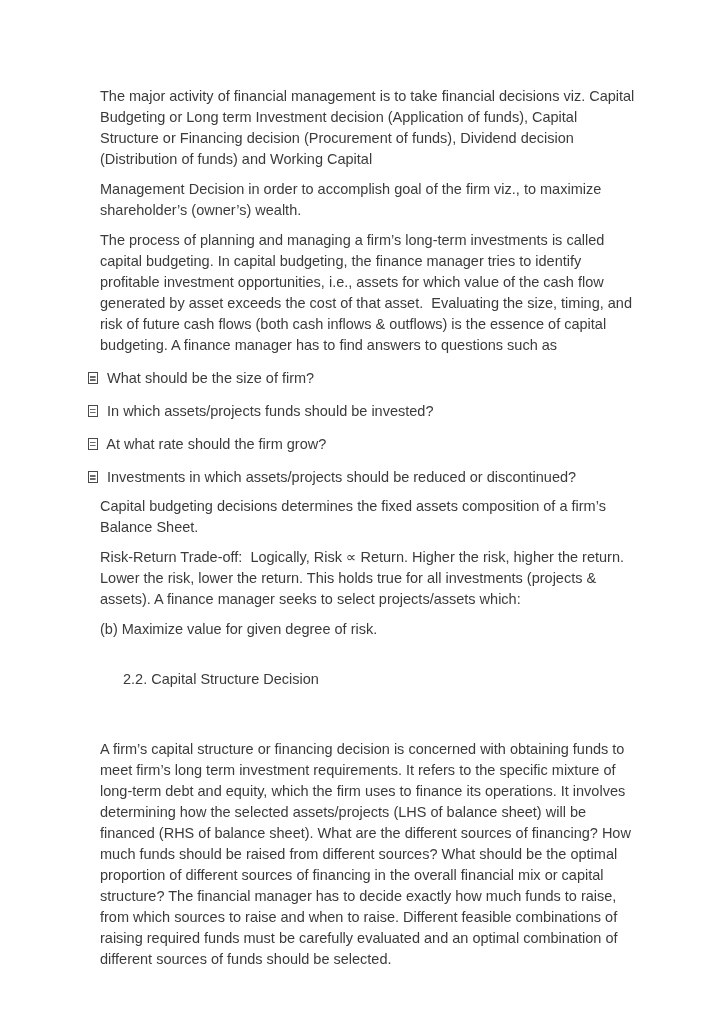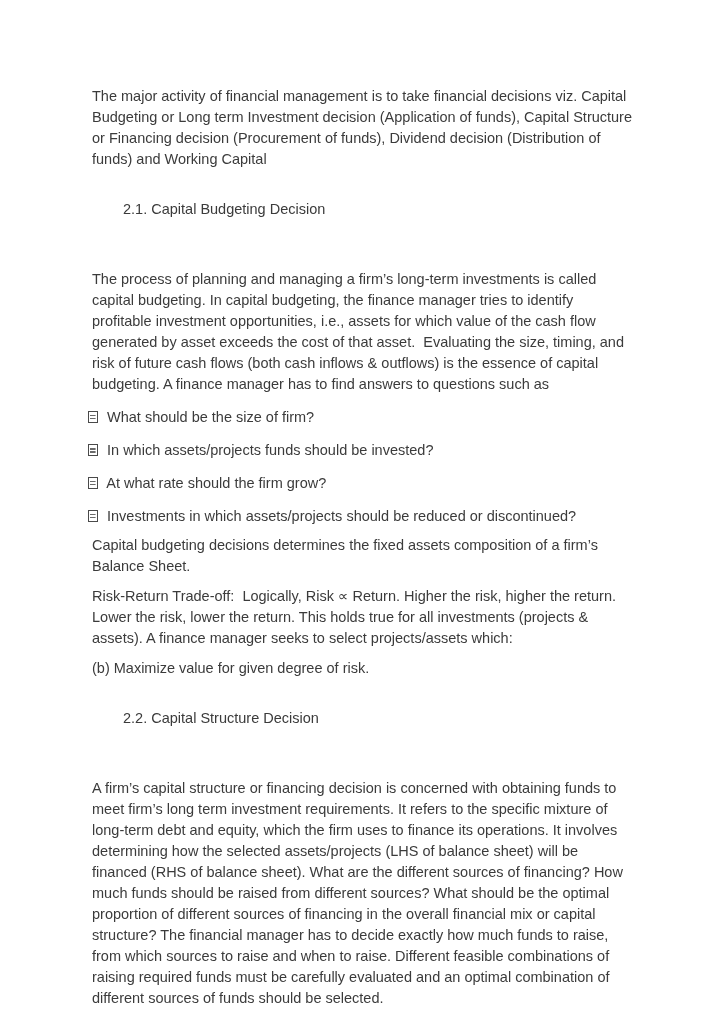--- a/index.html
+++ b/index.html
@@ -14,21 +14,21 @@
     box-sizing: border-box;
     background: #ffffff;
     padding: 86px 88px 0 88px;
     font-family: "Liberation Sans", "DejaVu Sans", sans-serif;
     font-size: 14.5px;
     line-height: 21px;
     color: #3b3b3b;
     overflow: hidden;
   }
   .para {
-    margin: 0 0 9px 4px;
+    margin: 0 0 9px 12px;
     white-space: pre-wrap;
   }
   .heading {
     margin: 29px 0 49px 0;
     padding-left: 35px;
     font-size: 14.5px;
     font-weight: 400;
     white-space: pre-wrap;
   }
   .bullet {
@@ -51,22 +51,22 @@
     white-space: pre-wrap;
   }
 </style>
 </head>
 <body>
 
 <div class="page">
 
   <p class="para">The major activity of financial management is to take financial decisions viz. Capital Budgeting or Long term Investment decision (Application of funds), Capital Structure or Financing decision (Procurement of funds), Dividend decision (Distribution of funds) and Working Capital</p>
 
+  <p class="para">Management Decision in order to accomplish goal of the firm viz., to maximize shareholder’s (owner’s) wealth.</p>
 
-  <h2 class="heading">2.1. Capital Budgeting Decision</h2>
 
   <p class="para">The process of planning and managing a firm’s long-term investments is called capital budgeting. In capital budgeting, the finance manager tries to identify profitable investment opportunities, i.e., assets for which value of the cash flow generated by asset exceeds the cost of that asset.  Evaluating the size, timing, and risk of future cash flows (both cash inflows &amp; outflows) is the essence of capital budgeting. A finance manager has to find answers to questions such as</p>
 
   <div class="bullet">
     <span class="tofu"></span>
     <span class="bullet-text">What should be the size of firm?</span>
   </div>
 
   <div class="bullet">
     <span class="tofu"></span>

